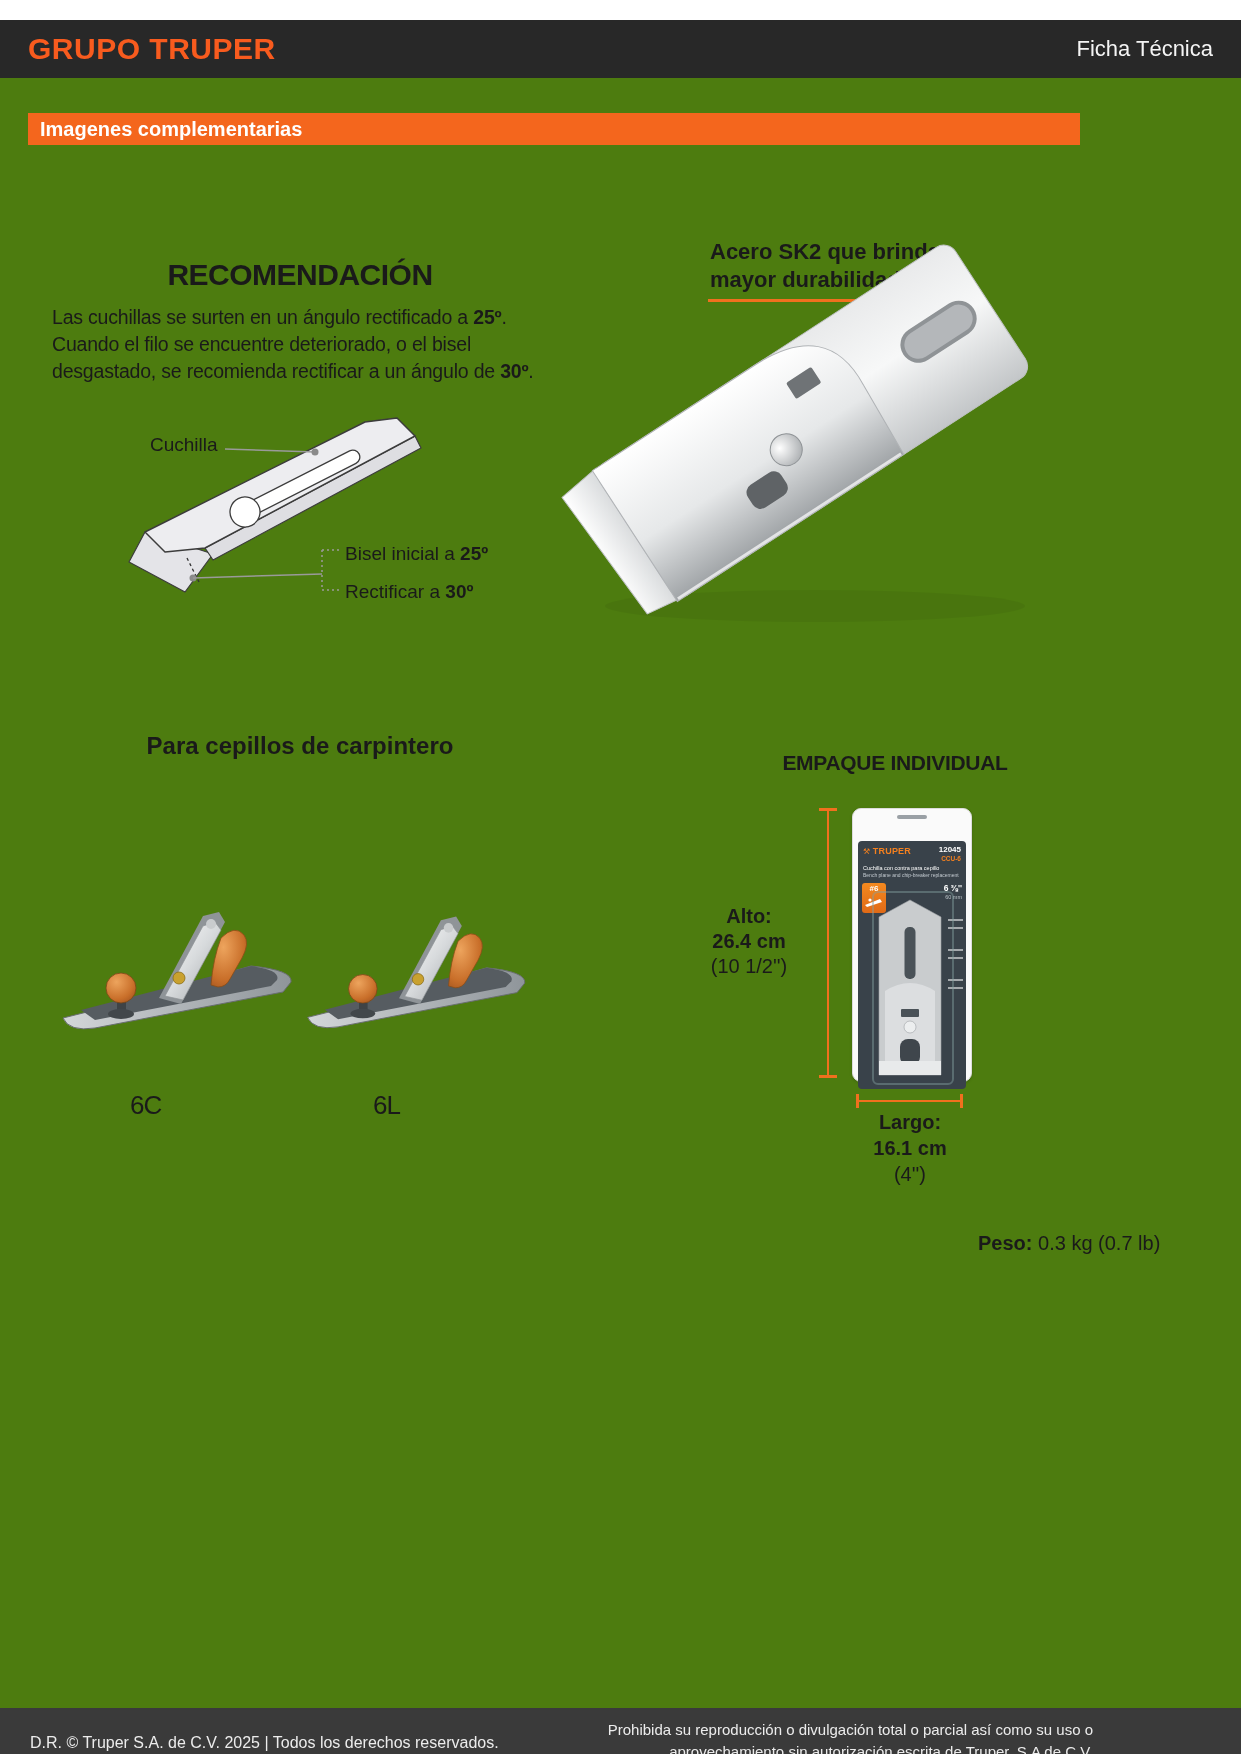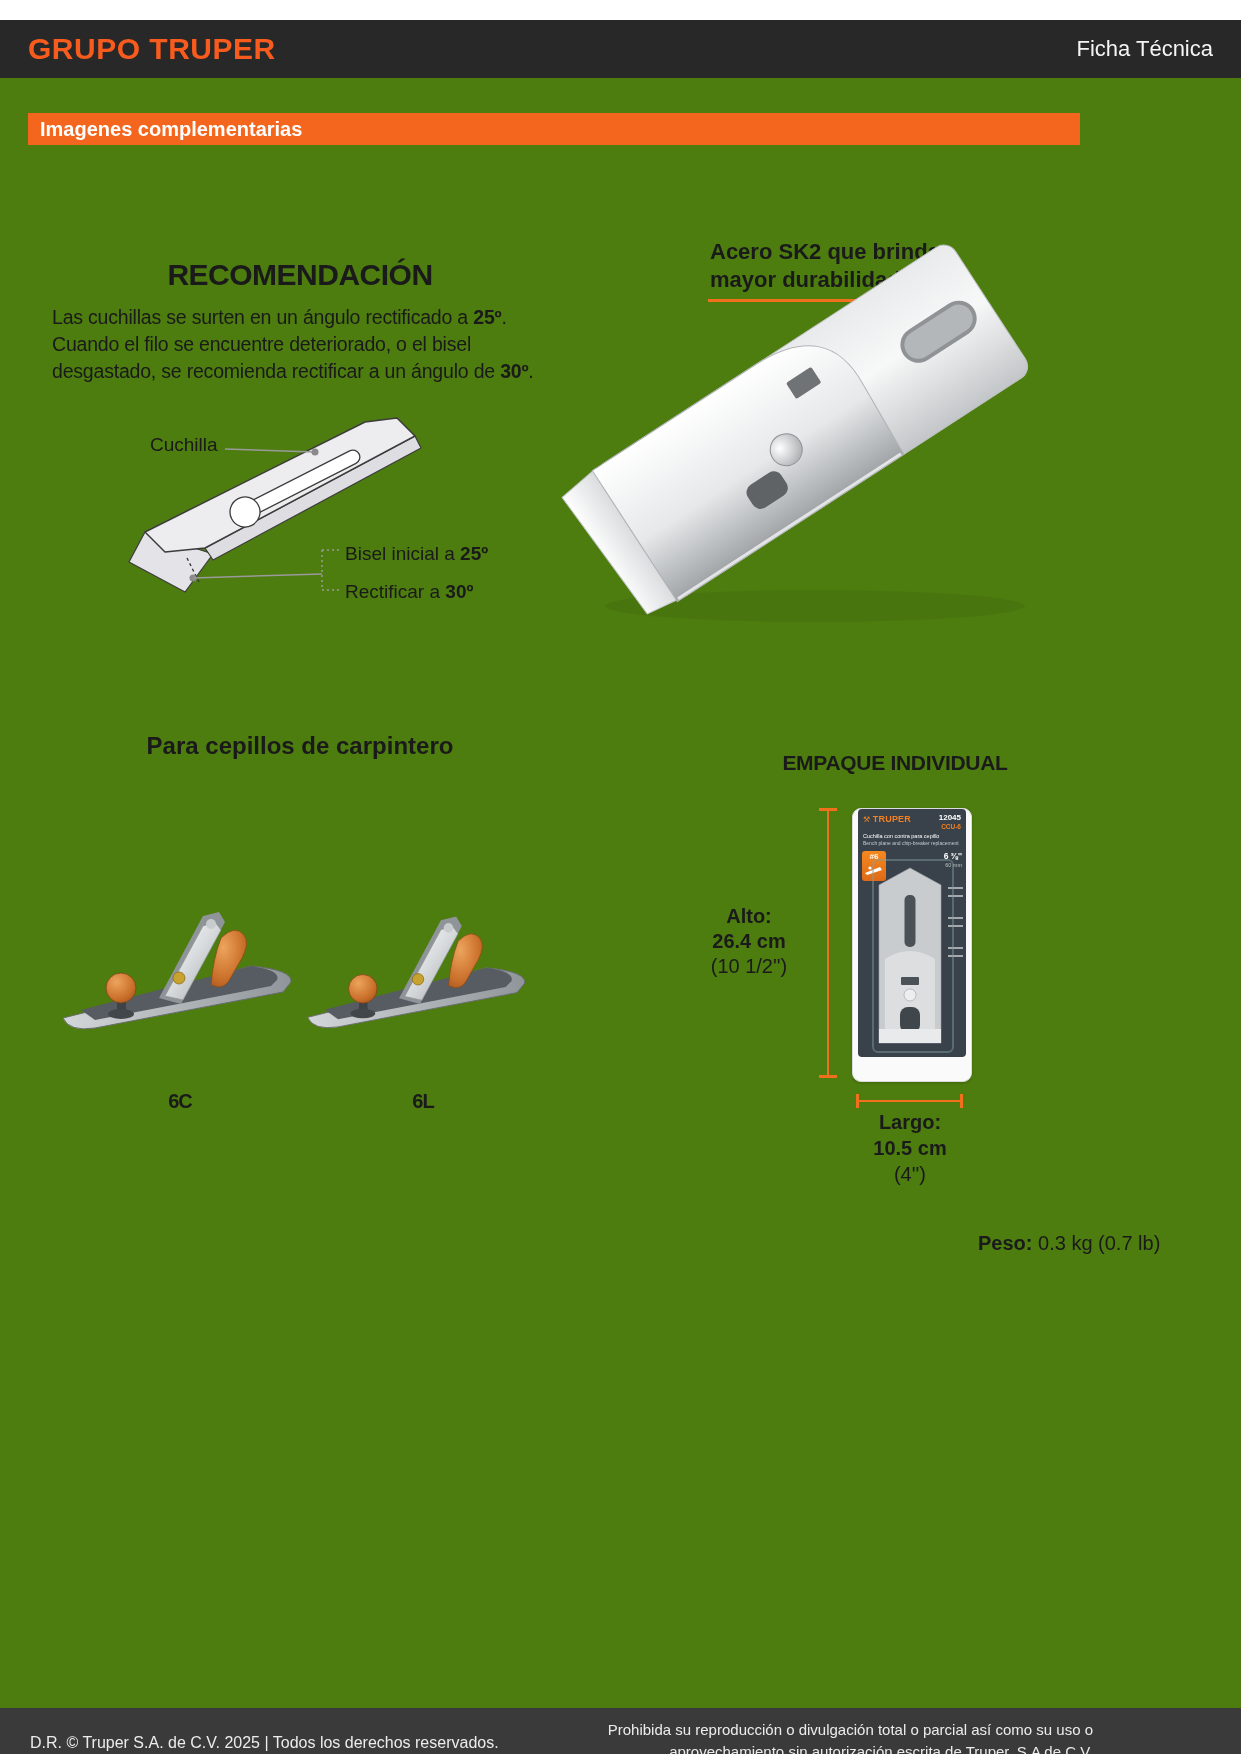--- a/index.html
+++ b/index.html
@@ -18,34 +18,34 @@
   
   .calloutA{left:345px;top:523px;font-size:19px;white-space:nowrap;}
   .calloutB{left:345px;top:561px;font-size:19px;white-space:nowrap;}
   .cuchillaLbl{left:150px;top:414px;font-size:19px;}
   
   .steelNote{left:710px;top:218px;font-size:22px;font-weight:bold;line-height:28px;}
   .steelLine{left:708px;top:279px;width:240px;height:3px;background:#F0701E;}
   .steelDot{left:942px;top:273px;width:13px;height:13px;border-radius:50%;background:#F0701E;}
   
   .planesTitle{left:60px;top:712px;width:480px;text-align:center;font-size:24px;font-weight:bold;}
-  .modelLbl{width:100px;text-align:center;font-size:20px;font-weight:bold;letter-spacing:-1px;}
+  .modelLbl{width:100px;text-align:left;font-size:26px;font-weight:normal;letter-spacing:-1px;}
   
   .packTitle{left:735px;top:731px;width:320px;text-align:center;font-size:21px;font-weight:bold;letter-spacing:-0.3px;}
   .dimV{left:827px;top:789px;width:2px;height:268px;background:#F0701E;}
   .dimVcap{left:819px;width:18px;height:3px;background:#F0701E;}
   .dimH{left:857px;top:1080px;width:106px;height:2px;background:#F0701E;}
   .dimHcap{top:1074px;width:3px;height:14px;background:#F0701E;}
   .altoBlk{left:686px;top:884px;width:126px;text-align:center;font-size:20px;line-height:25px;}
   .largoBlk{left:849px;top:1089px;width:122px;text-align:center;font-size:20px;line-height:26px;}
   .pesoTxt{left:978px;top:1212px;font-size:20px;white-space:nowrap;}
   
   .blister{left:852px;top:788px;width:118px;height:272px;background:#fafafa;border:1px solid #dcdcdc;border-radius:9px;box-shadow:0 1px 3px rgba(0,0,0,0.18);}
   .euroslot{left:44px;top:6px;width:30px;height:4px;background:#9aa0a5;border-radius:2px;}
-  .packcard{left:5px;top:0;width:108px;height:248px;background:#39424A;border-radius:4px;overflow:hidden;}
+  .packcard{left:5px;top:32px;width:108px;height:248px;background:#39424A;border-radius:4px;overflow:hidden;}
   .pk-logo{left:5px;top:5px;font-size:9px;font-weight:bold;color:#F4801F;letter-spacing:0.2px;}
   .pk-logoicon{font-size:8px;color:#F4801F;}
   .pk-code{right:5px;top:4px;font-size:8px;font-weight:bold;color:#ffffff;}
   .pk-sku{right:5px;top:14px;font-size:6.5px;font-weight:bold;color:#F4801F;}
   .pk-desc1{left:5px;top:24px;width:100px;font-size:5.5px;color:#ffffff;white-space:nowrap;overflow:hidden;}
   .pk-desc2{left:5px;top:31px;width:100px;font-size:5px;color:#c3cad0;white-space:nowrap;overflow:hidden;}
   .pk-badge{left:4px;top:42px;width:24px;height:30px;background:linear-gradient(180deg,#F4891F,#E06A17);border-radius:3px;text-align:center;}
   .pk-badge-num{font-size:8px;font-weight:bold;color:#fff;line-height:11px;}
   .pk-size{right:4px;top:42px;font-size:8.5px;font-weight:bold;color:#fff;text-align:right;}
   .pk-sizemm{right:4px;top:53px;font-size:5.5px;color:#b9c0c5;text-align:right;}
@@ -247,21 +247,21 @@
     <div style="font-weight:bold;">Alto:</div>
     <div style="font-weight:bold;">26.4 cm</div>
     <div>(10 1/2'')</div>
   </div>
 
   <div class="abs dimH"></div>
   <div class="abs dimHcap" style="left:856px;"></div>
   <div class="abs dimHcap" style="left:960px;"></div>
   <div class="abs largoBlk">
     <div style="font-weight:bold;">Largo:</div>
-    <div style="font-weight:bold;">10.5 cm</div>
+    <div style="font-weight:bold;">16.1 cm</div>
     <div>(4'')</div>
   </div>
 
   <div class="abs pesoTxt"><b>Peso:</b><span> 0.3 kg (0.7 lb)</span></div>
 
   <div class="abs footbar"></div>
   <div class="abs footL">D.R. © Truper S.A. de C.V. 2025 | Todos los derechos reservados.</div>
   <div class="abs footR">
     <div>Prohibida su reproducción o divulgación total o parcial así como su uso o</div>
     <div>aprovechamiento sin autorización escrita de Truper, S.A de C.V.</div>

